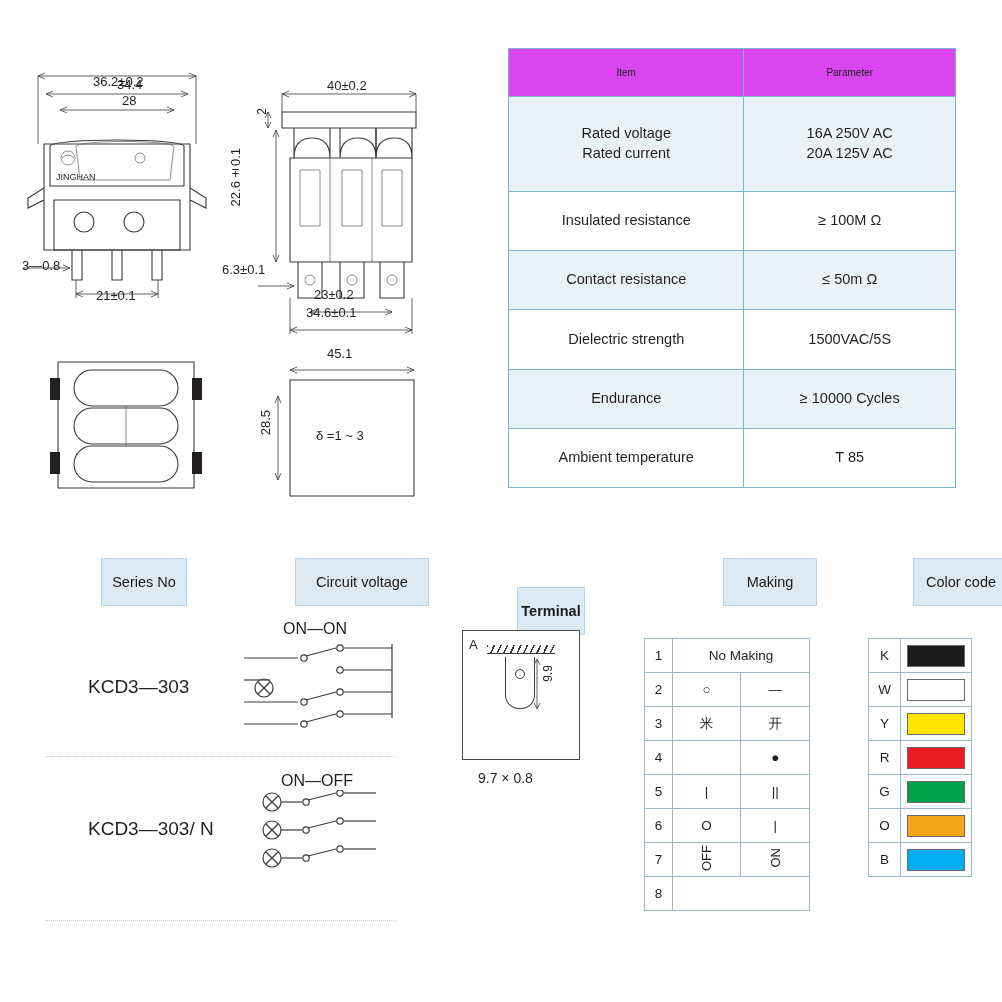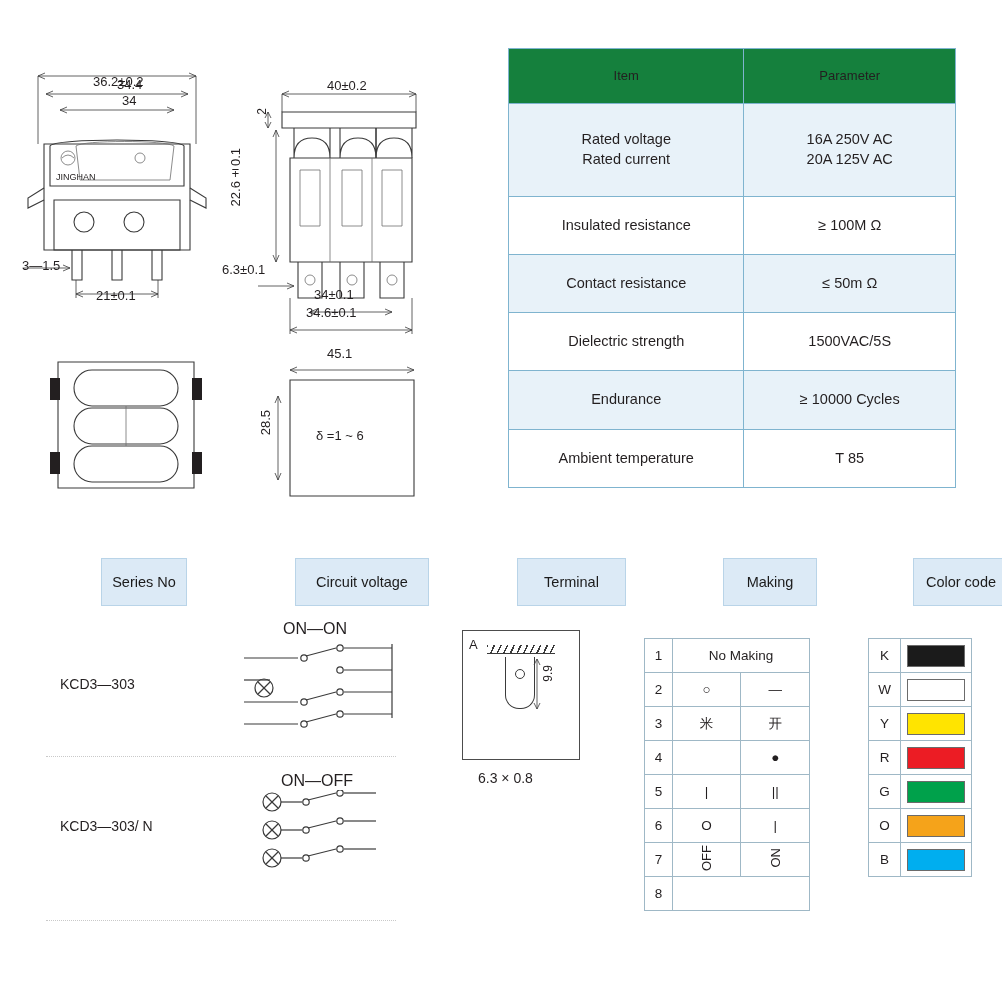--- a/index.html
+++ b/index.html
@@ -27,38 +27,38 @@
     font-size:14.5px;
   }
   .spec-table td {
     border:1px solid #7fb4cf;
     text-align:center;
     vertical-align:middle;
     padding:6px 4px;
     line-height:1.35;
   }
   .spec-table tr.alt td { background:#e8f2f9; }
-  .spec-table td.head { background:#15803d; font-size:13px; }
+  .spec-table td.head { background:#d946ef; font-size:10px; }
   .spec-table col.c1 { width:236px; }
   .spec-table col.c2 { width:212px; }
 
   
   .sec-head {
     position:absolute;
     background:#dceaf6;
     border:1px solid #b9d4e8;
     font-size:14.5px;
     color:#1b1b1b;
     display:flex; align-items:center; justify-content:center;
     text-align:center;
     margin-left:41px;
   }
 
   
-  .series-label { position:absolute; font-size:14px; }
+  .series-label { position:absolute; font-size:19px;margin-left:28px; }
   .dot-div {
     position:absolute; height:0; border-top:1px dotted #c9c9c9;
   }
 
   
   .making-table {
     position:absolute; left:644px; top:638px; width:166px;
     border-collapse:collapse; font-size:13.5px;
   }
   .making-table td {
@@ -240,34 +240,34 @@
       <path class="ln-dim" d="M400 330 l-7 -3 M400 330 l-7 3"></path>
       <path class="ln" d="M276 340 L400 340 L400 456 L276 456 Z"></path>
       <line class="ln-dim" x1="264" y1="356" x2="264" y2="440"></line>
       <path class="ln-dim" d="M264 356 l-3 7 M264 356 l3 7"></path>
       <path class="ln-dim" d="M264 440 l-3 -7 M264 440 l3 -7"></path>
     </g>
   </svg>
 
   <div class="abs dim-label" style="left:93px; top:58px;margin-top:16px;">36.2±0.2</div>
   <div class="abs dim-label" style="left:117px; top:77px;">34.4</div>
-  <div class="abs dim-label" style="left:122px; top:93px;">34</div>
-  <div class="abs dim-label" style="left:22px; top:258px;">3—1.5</div>
+  <div class="abs dim-label" style="left:122px; top:93px;">28</div>
+  <div class="abs dim-label" style="left:22px; top:258px;">3—0.8</div>
   <div class="abs dim-label" style="left:96px; top:288px;">21±0.1</div>
 
   <div class="abs dim-label" style="left:327px; top:78px;">40±0.2</div>
   <div class="abs dim-label small vert" style="left:255px; top:108px;">2</div>
   <div class="abs dim-label vert" style="left:228px; top:148px;">22.6±0.1</div>
   <div class="abs dim-label" style="left:222px; top:262px;">6.3±0.1</div>
-  <div class="abs dim-label" style="left:314px; top:287px;">34±0.1</div>
+  <div class="abs dim-label" style="left:314px; top:287px;">23±0.2</div>
   <div class="abs dim-label" style="left:306px; top:305px;">34.6±0.1</div>
 
   <div class="abs dim-label" style="left:327px; top:346px;">45.1</div>
   <div class="abs dim-label vert" style="left:258px; top:410px;">28.5</div>
-  <div class="abs dim-label" style="left:316px; top:428px;">δ =1 ~ 6</div>
+  <div class="abs dim-label" style="left:316px; top:428px;">δ =1 ~ 3</div>
 
   <table class="spec-table">
     <colgroup>
         <col class="c1">
         <col class="c2">
       </colgroup>
     <tbody>
       <tr>
         <td class="head">Item</td>
         <td class="head">Parameter</td>
@@ -296,21 +296,21 @@
       </tr>
       <tr>
         <td>Ambient temperature</td>
         <td>T 85</td>
       </tr>
     </tbody>
   </table>
 
   <div class="sec-head" style="left:60px; top:558px; width:86px; height:48px;">Series No</div>
   <div class="sec-head" style="left:254px; top:558px; width:134px; height:48px;">Circuit voltage</div>
-  <div class="sec-head" style="left:476px; top:558px; width:109px; height:48px;">Terminal</div>
+  <div class="sec-head" style="left:476px; top:587px; width:68px; height:48px;font-weight:bold;">Terminal</div>
   <div class="sec-head" style="left:682px; top:558px; width:94px; height:48px;">Making</div>
   <div class="sec-head" style="left:872px; top:558px; width:96px; height:48px;">Color code</div>
 
   <div class="series-label" style="left:60px; top:676px;">KCD3—303</div>
   <div class="dot-div" style="left:46px; top:756px; width:350px;"></div>
   <div class="series-label" style="left:60px; top:818px;">KCD3—303/ N</div>
   <div class="dot-div" style="left:46px; top:920px; width:350px;"></div>
 
   <div class="abs" style="left:283px; top:620px; font-size:16px;">ON—ON</div>
   <div class="abs" style="left:281px; top:772px; font-size:16px;">ON—OFF</div>
@@ -383,21 +383,21 @@
     <div class="abs" style="left:6px; top:6px; font-size:13px;">A</div>
     <div class="abs vert" style="left:78px; top:34px; font-size:12px;">9.9</div>
     <svg class="abs" style="left:70px; top:24px;" width="14" height="58" viewBox="0 0 14 58">
       <g stroke="#3a3a3a" stroke-width="0.8" fill="none">
         <line x1="4" y1="4" x2="4" y2="54"></line>
         <path d="M4 4 l-3 6 M4 4 l3 6"></path>
         <path d="M4 54 l-3 -6 M4 54 l3 -6"></path>
       </g>
     </svg>
   </div>
-  <div class="abs" style="left:478px; top:770px; font-size:14px;">6.3 × 0.8</div>
+  <div class="abs" style="left:478px; top:770px; font-size:14px;">9.7 × 0.8</div>
 
   <table class="making-table">
     <tbody>
       <tr>
         <td class="num">1</td>
         <td class="wide" colspan="2">No Making</td>
       </tr>
       <tr>
         <td class="num">2</td>
         <td class="c-a">○</td>

